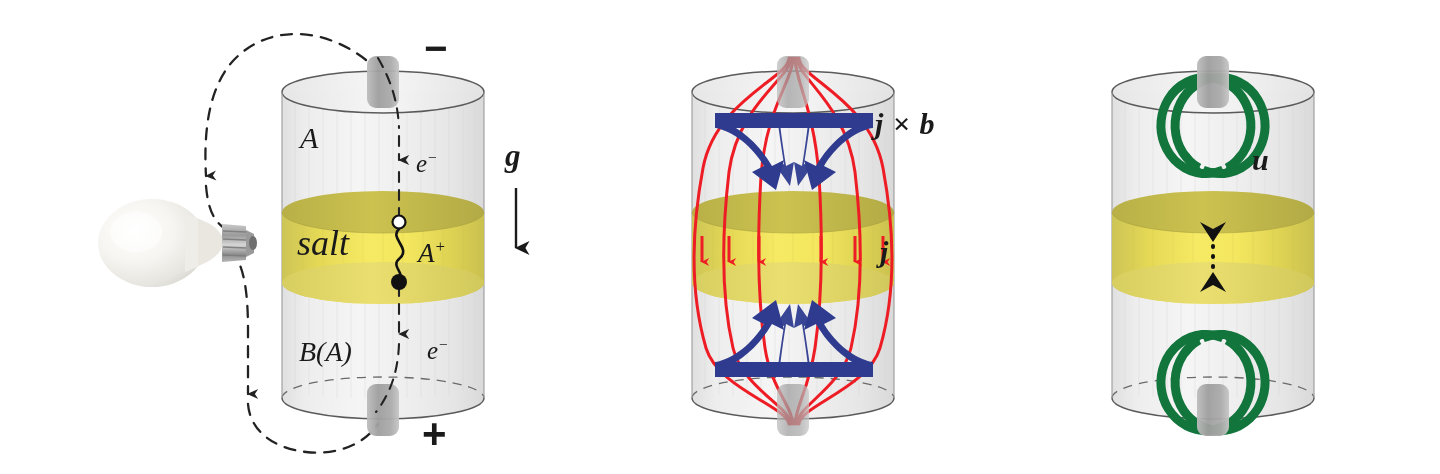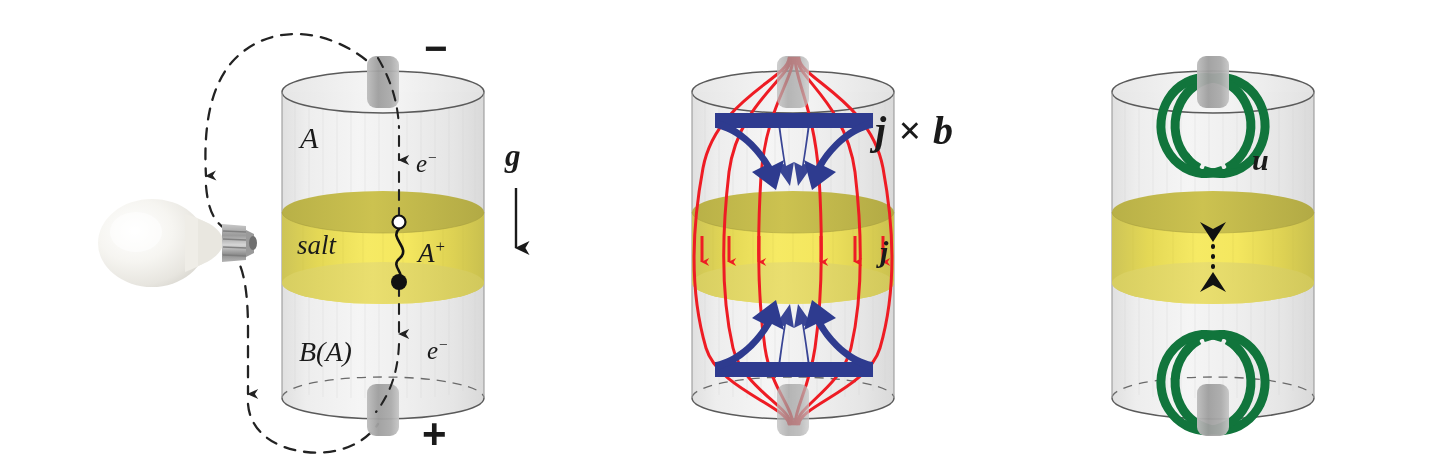--- a/index.html
+++ b/index.html
@@ -294,35 +294,35 @@
         <use href="#electrodeStub"></use>
       </g>
       <g transform="translate(1213,410)">
         <use href="#electrodeStub"></use>
       </g>
     </g>
   </svg>
 
   <div class="lbl ital" style="left:300px;top:121px;font-size:30px;">A</div>
 
-  <div class="lbl ital" style="left:297px;top:230px;font-size:27px;font-style:italic;">salt</div>
+  <div class="lbl ital" style="left:297px;top:222px;font-size:36px;font-style:italic;">salt</div>
 
   <div class="lbl ital" style="left:299px;top:336px;font-size:28px;font-style:italic;">B(A)</div>
 
   <div class="lbl ital" style="left:418px;top:238px;font-size:27px;"><span>A</span><sup>+</sup></div>
 
   <div class="lbl ital" style="left:416px;top:150px;font-size:25px;"><span>e</span><sup>−</sup></div>
 
   <div class="lbl ital" style="left:427px;top:337px;font-size:25px;"><span>e</span><sup>−</sup></div>
 
   <div class="lbl sign" style="left:424px;top:30px;font-size:40px;line-height:0.9;">−</div>
 
   <div class="lbl sign" style="left:422px;top:415px;font-size:42px;line-height:0.9;">+</div>
 
   <div class="lbl bold-ital" style="left:505px;top:138px;font-size:31px;">g</div>
 
-  <div class="lbl bold-ital" style="left:875px;top:107px;font-size:40px;letter-spacing:1px;">j × b</div>
+  <div class="lbl bold-ital" style="left:875px;top:107px;font-size:30px;letter-spacing:1px;">j × b</div>
 
   <div class="lbl bold-ital" style="left:880px;top:235px;font-size:30px;">j</div>
 
   <div class="lbl bold-ital" style="left:1252px;top:143px;font-size:30px;">u</div>
 
 </div>
 
 </body></html>

